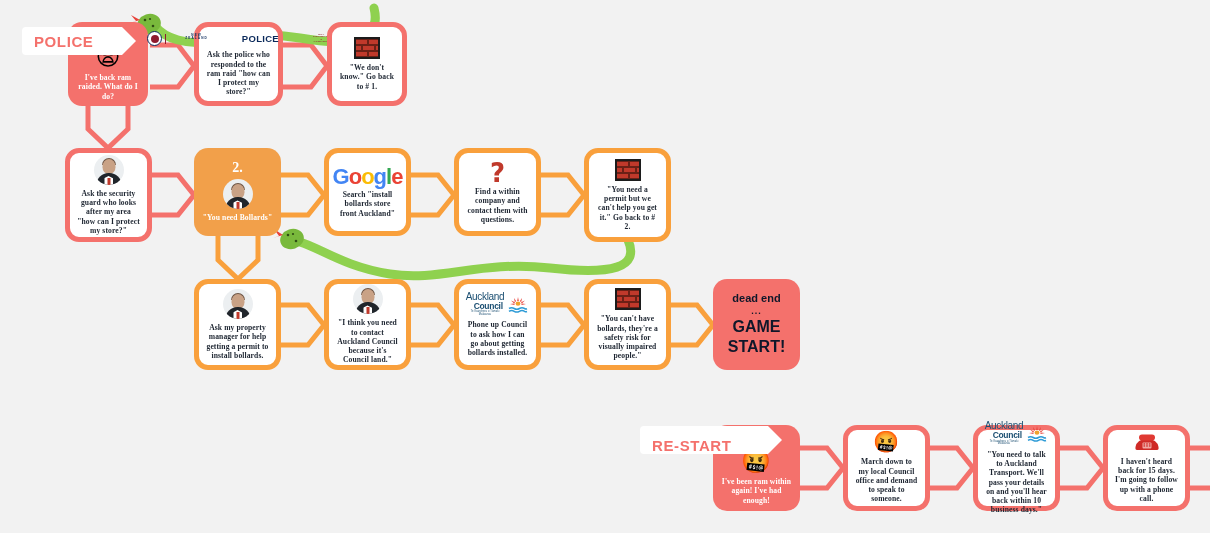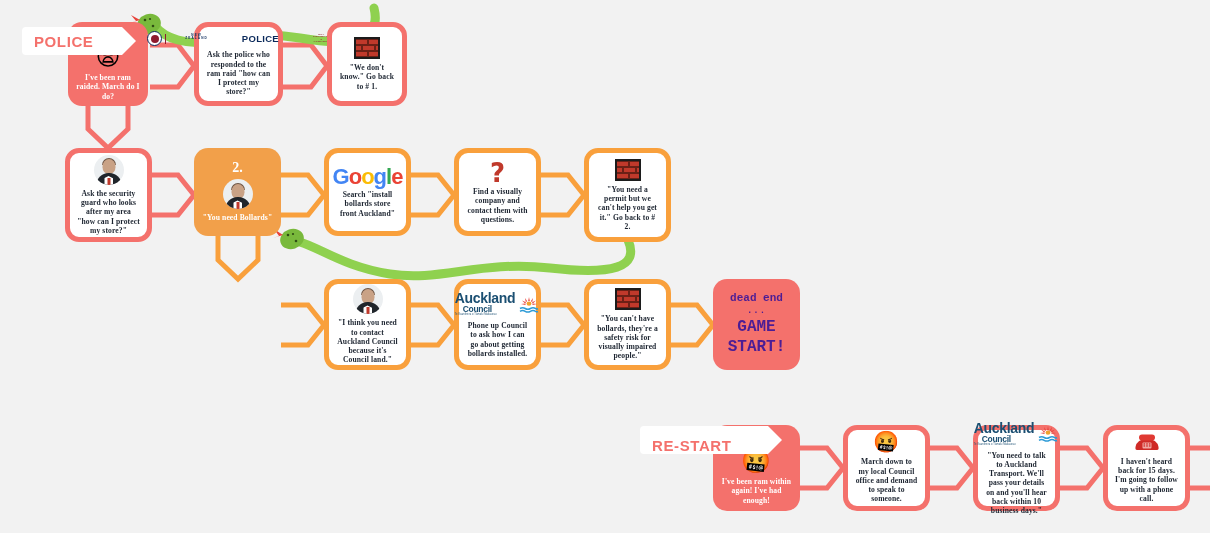--- a/index.html
+++ b/index.html
@@ -106,38 +106,38 @@
   .police-nz{font-family:"Liberation Sans",sans-serif;font-size:3.1px;letter-spacing:1.1px;color:#0b2a5b;font-weight:700;}
   .police-main{font-family:"Liberation Sans",sans-serif;font-size:9.5px;letter-spacing:.3px;color:#0b2a5b;font-weight:700;}
   .police-sub{font-family:"Liberation Sans",sans-serif;font-size:2.4px;letter-spacing:.25px;color:#8e1b2e;font-weight:700;}
 
   .glogo{font-family:"Liberation Sans",sans-serif;font-size:22px;font-weight:700;letter-spacing:-1px;line-height:1;margin-bottom:2px;}
   .glogo .b{color:#4285F4;} .glogo .r{color:#EA4335;}
   .glogo .y{color:#FBBC05;} .glogo .g{color:#34A853;}
 
   .ac{display:flex;align-items:center;gap:3px;margin-bottom:4px;flex:none;}
   .ac-text{display:flex;flex-direction:column;line-height:1;align-items:flex-start;}
-  .ac-1{font-family:"Liberation Sans",sans-serif;font-size:14px;font-weight:700;color:#1b4f72;letter-spacing:-.3px;}
+  .ac-1{font-family:"Liberation Sans",sans-serif;font-size:10px;font-weight:400;color:#1b4f72;letter-spacing:-.3px;}
   .ac-2{font-family:"Liberation Sans",sans-serif;font-size:8.5px;font-weight:700;color:#1b4f72;letter-spacing:-.3px;padding-left:8px;}
   .ac-3{font-family:"Liberation Sans",sans-serif;font-size:2.6px;color:#1b4f72;letter-spacing:.1px;margin-top:1px;}
   .ac-mark{width:22px;height:17px;position:relative;flex:none;}
 
   
   .banner{
     position:absolute;z-index:6;height:28px;
     background:#fff;display:flex;align-items:center;
     padding-left:12px;padding-right:20px;
     border-radius:4px 0 0 4px;
     font-family:"Liberation Sans",sans-serif;
     font-weight:700;font-size:15px;letter-spacing:.6px;
     color:#f4716c;
     clip-path:polygon(0 0, calc(100% - 14px) 0, 100% 50%, calc(100% - 14px) 100%, 0 100%);
   }
   .deadend{
-    font-family:Liberation Mono, monospace;color:#4c1d95;line-height:1.25;text-align:center;
+    font-family:Liberation Sans, sans-serif;color:#0f172a;line-height:1.25;text-align:center;
   }
   .deadend .de1{font-size:11px;font-weight:700;}
   .deadend .de2{font-size:9px;font-weight:700;letter-spacing:1px;}
   .deadend .de3{font-size:16px;font-weight:700;}
 </style>
 </head>
 <body>
 
 <div id="stage">
 
@@ -186,21 +186,21 @@
       <circle cx="288" cy="235" r="1.3" fill="#2f4d14"></circle>
       <circle cx="296" cy="241" r="1.3" fill="#2f4d14"></circle>
       <circle cx="293" cy="234" r="1.1" fill="#2f4d14"></circle>
       <path d="M283 235 L274 229 L279 236 L273 238 Z" fill="#e8423a"></path>
     </svg>
   </div>
 
   <div class="card solid-red" style="left:68px;top:22px;width:80px;height:84px;">
     <div class="stepnum">1.</div>
     <div class="emoji big">😨</div>
-    <div class="txt">I've been ram raided. March do I do?</div>
+    <div class="txt">I've back ram raided. What do I do?</div>
   </div>
 
   <div class="banner" style="left:22px;top:27px;width:82px;">
     <span>POLICE</span>
   </div>
 
   <div class="card red" style="left:194px;top:22px;width:89px;height:84px;">
     <div class="logo">
       <div class="police-crest"></div>
       <div class="police-wrap">
@@ -250,36 +250,46 @@
 
   <div class="card orange" style="left:324px;top:148px;width:87px;height:88px;">
     <div class="glogo">
       <span class="b">G</span><span class="r">o</span><span class="y">o</span><span class="b">g</span><span class="g">l</span><span class="r">e</span>
     </div>
     <div class="txt">Search "install bollards store front Auckland"</div>
   </div>
 
   <div class="card orange" style="left:454px;top:148px;width:87px;height:88px;">
     <div class="qmark">?</div>
-    <div class="txt">Find a visually company and contact them with questions.</div>
+    <div class="txt">Find a within company and contact them with questions.</div>
   </div>
 
   <div class="card orange" style="left:584px;top:148px;width:87px;height:94px;">
     <div class="brick">
       <i style="left:0;top:1px;width:11px;height:4px;"></i>
       <i style="left:13px;top:1px;width:11px;height:4px;"></i>
       <i style="left:-5px;top:7px;width:10px;height:4px;"></i>
       <i style="left:7px;top:7px;width:11px;height:4px;"></i>
       <i style="left:20px;top:7px;width:10px;height:4px;"></i>
       <i style="left:0;top:13px;width:11px;height:4px;"></i>
       <i style="left:13px;top:13px;width:11px;height:4px;"></i>
     </div>
     <div class="txt">"You need a permit but we can't help you get it." Go back to # 2.</div>
   </div>
 
+  <div class="card orange" style="left:194px;top:279px;width:87px;height:91px;">
+    <div class="avatar">
+      <div class="hair"></div>
+        <div class="head"></div>
+        <div class="body"></div>
+      <div class="shirt"></div>
+        <div class="tie"></div>
+    </div>
+    <div class="txt">Ask my property manager for help getting a permit to install bollards.</div>
+  </div>
 
   <div class="card orange" style="left:324px;top:279px;width:87px;height:91px;">
     <div class="avatar">
       <div class="hair"></div>
         <div class="head"></div>
         <div class="body"></div>
       <div class="shirt"></div>
         <div class="tie"></div>
     </div>
     <div class="txt">"I think you need to contact Auckland Council because it's Council land."</div>

